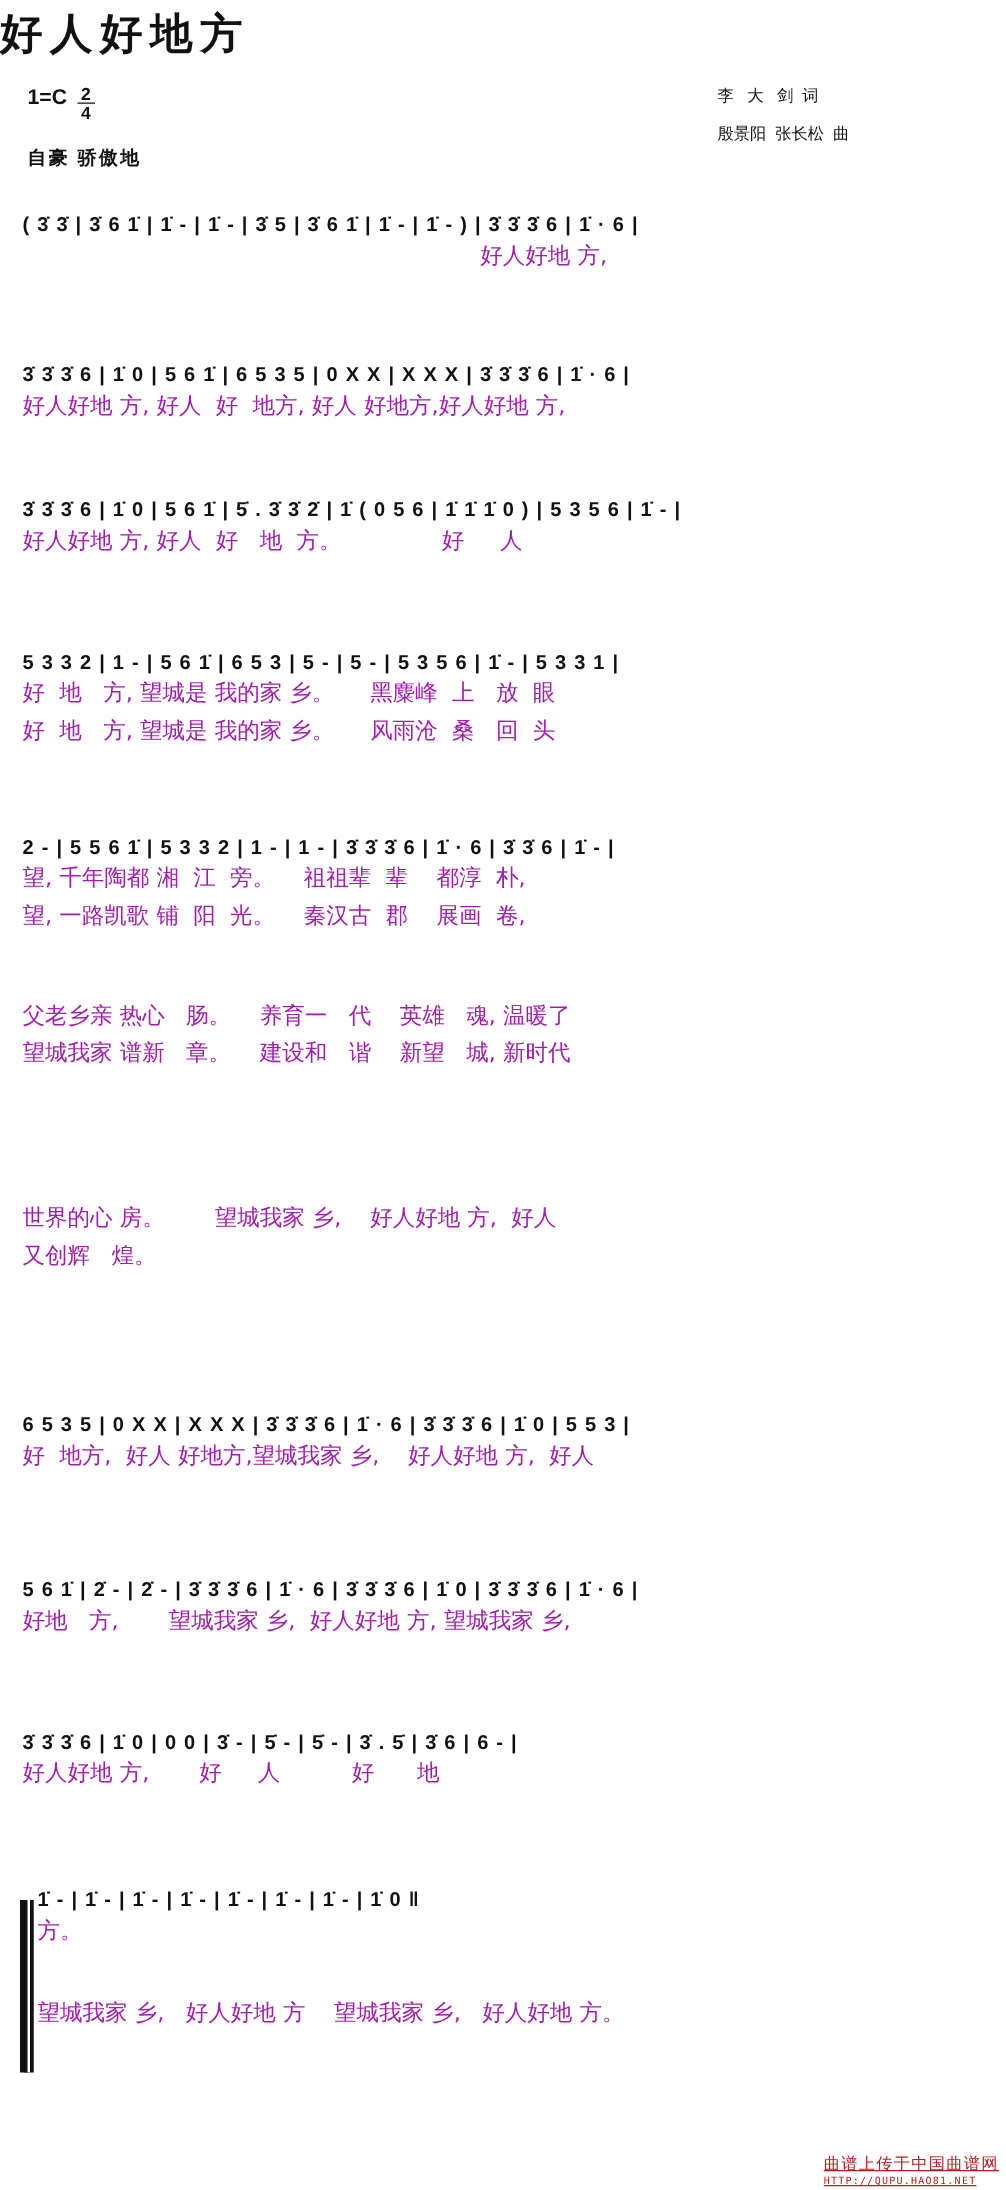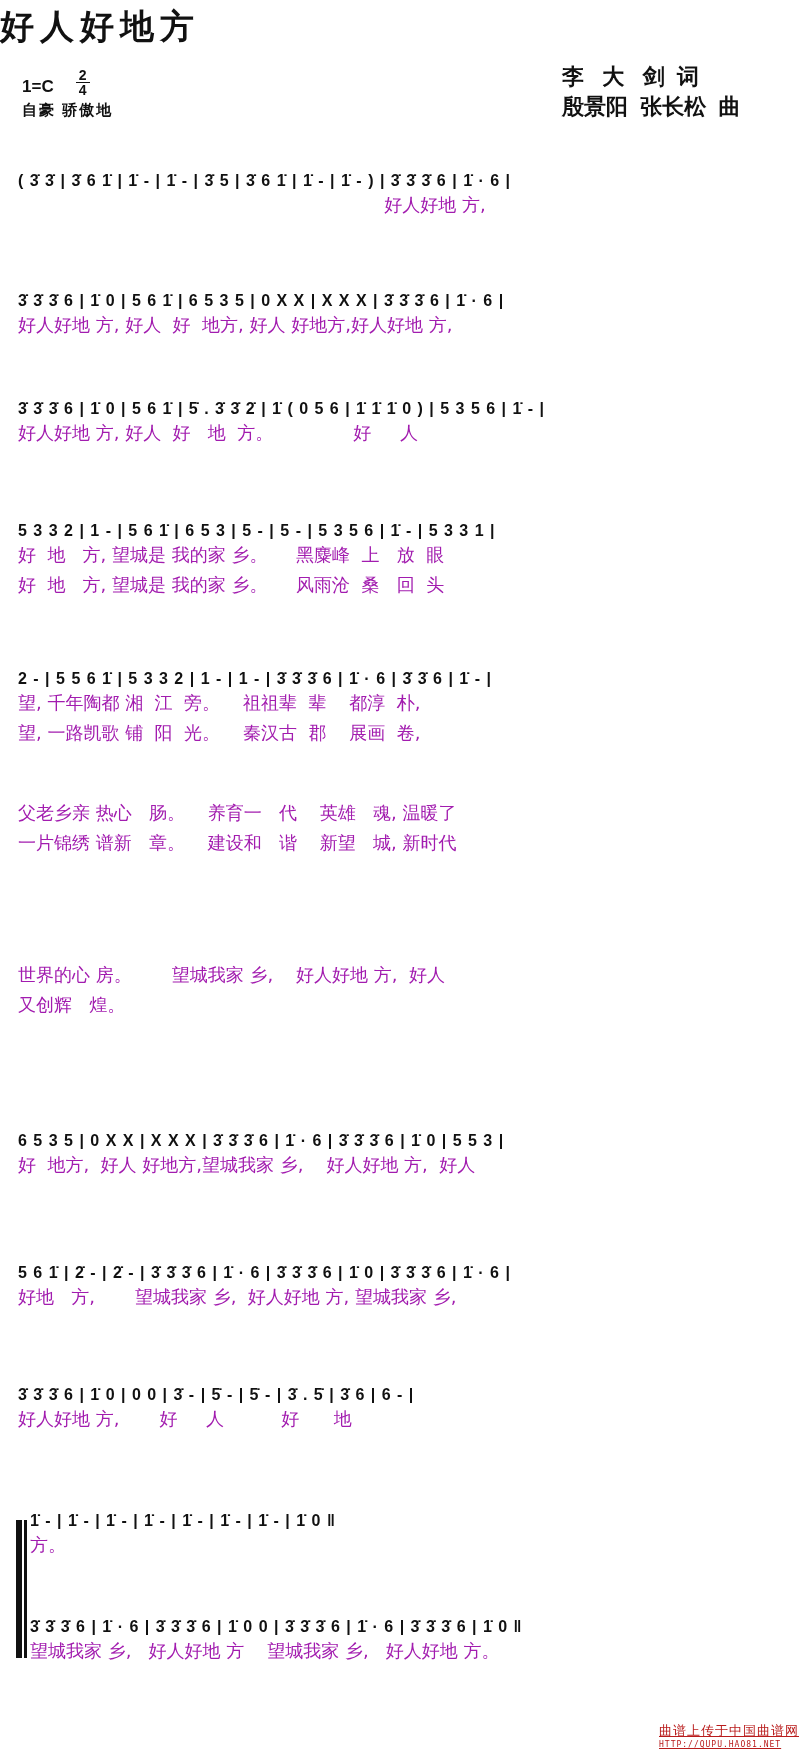--- a/index.html
+++ b/index.html
@@ -6,25 +6,25 @@
   body {
     width: 805px; height: 1752px; position: relative; overflow: hidden;
     font-family: "Liberation Sans", "DejaVu Sans", sans-serif; color: #111;
   }
   .title {
     position: absolute; top: 4px; left: 0; width: 805px; text-align: left;
     font-family: "DejaVu Sans", sans-serif; font-weight: bold; font-size: 34px;
     letter-spacing: 6px; color: #111;
   }
   .meta-left { position: absolute; left: 22px; top: 68px; font-size: 17px; font-weight: bold; }
-  .key-row { display: flex; align-items: flex-end; gap: 22px; }
+  .key-row { display: flex; align-items: flex-start; gap: 8px; }
   .timesig { display: inline-flex; flex-direction: column; align-items: center; line-height: 14px; font-size: 14px; }
   .timesig .line { width: 14px; height: 1px; background: #111; }
-  .expr { margin-top: 4px; font-size: 15px; letter-spacing: 2px; }
-  .meta-right { position: absolute; left: 562px; top: 62px; font-size: 22px; font-weight: bold; line-height: 30px; }
+  .expr { margin-top: 20px; font-size: 15px; letter-spacing: 2px; }
+  .meta-right { position: absolute; left: 574px; top: 62px; font-size: 13px; font-weight: normal; line-height: 30px; }
   .meta-right div { white-space: pre; }
 
   .system { position: absolute; left: 18px; width: 770px; }
   .notes {
     position: relative; height: 40px; display: flex; align-items: flex-end;
     font-family: "Liberation Sans", sans-serif; font-weight: bold; font-size: 16px;
   }
   .notes-text { white-space: pre; letter-spacing: 1px; }
   .lyric {
     font-family: "DejaVu Sans", sans-serif; font-size: 18px; white-space: pre;
@@ -92,21 +92,21 @@
 <div class="system" style="top:648px">
   <div class="notes">
     <span class="notes-text">2 - | 5 5 6 1̇ | 5 3 3 2 | 1 - | 1 - | 3̇ 3̇ 3̇ 6 | 1̇ · 6 | 3̇ 3̇ 6 | 1̇ - |</span>
   </div>
   <div class="lyric">望, 千年陶都 湘  江  旁。    祖祖辈  辈    都淳  朴,</div>
   <div class="lyric">望, 一路凯歌 铺  阳  光。    秦汉古  郡    展画  卷,</div>
 </div>
 
 <div class="system" style="top:798px">
   <div class="lyric">父老乡亲 热心   肠。    养育一   代    英雄   魂, 温暖了</div>
-  <div class="lyric">一片锦绣 谱新   章。    建设和   谐    新望   城, 新时代</div>
+  <div class="lyric">望城我家 谱新   章。    建设和   谐    新望   城, 新时代</div>
 </div>
 
 <div class="system" style="top:960px">
   <div class="lyric">世界的心 房。       望城我家 乡,    好人好地 方,  好人</div>
   <div class="lyric">又创辉   煌。</div>
 </div>
 
 <div class="system" style="top:1110px">
   <div class="notes">
     <span class="notes-text">6 5 3 5 | 0 X X | X X X | 3̇ 3̇ 3̇ 6 | 1̇ · 6 | 3̇ 3̇ 3̇ 6 | 1̇ 0 | 5 5 3 |</span>
@@ -131,22 +131,19 @@
 <div class="bracket"></div>
 
 <div class="system" style="top:1490px; left:30px">
   <div class="notes">
     <span class="notes-text">1̇ - | 1̇ - | 1̇ - | 1̇ - | 1̇ - | 1̇ - | 1̇ - | 1̇ 0 ‖</span>
   </div>
   <div class="lyric">方。</div>
 </div>
 
 <div class="system" style="top:1596px; left:30px">
-  <div class="notes">
-    <span class="notes-text">3̇ 3̇ 3̇ 6 | 1̇ · 6 | 3̇ 3̇ 3̇ 6 | 1̇ 0 0 | 3̇ 3̇ 3̇ 6 | 1̇ · 6 | 3̇ 3̇ 3̇ 6 | 1̇ 0 ‖</span>
-  </div>
   <div class="lyric">望城我家 乡,   好人好地 方    望城我家 乡,   好人好地 方。</div>
 </div>
 
 <div class="watermark">
   <div class="wm-cn">曲谱上传于中国曲谱网</div>
   <div class="wm-url">HTTP://QUPU.HAO81.NET</div>
 </div>
 
 </body></html>

